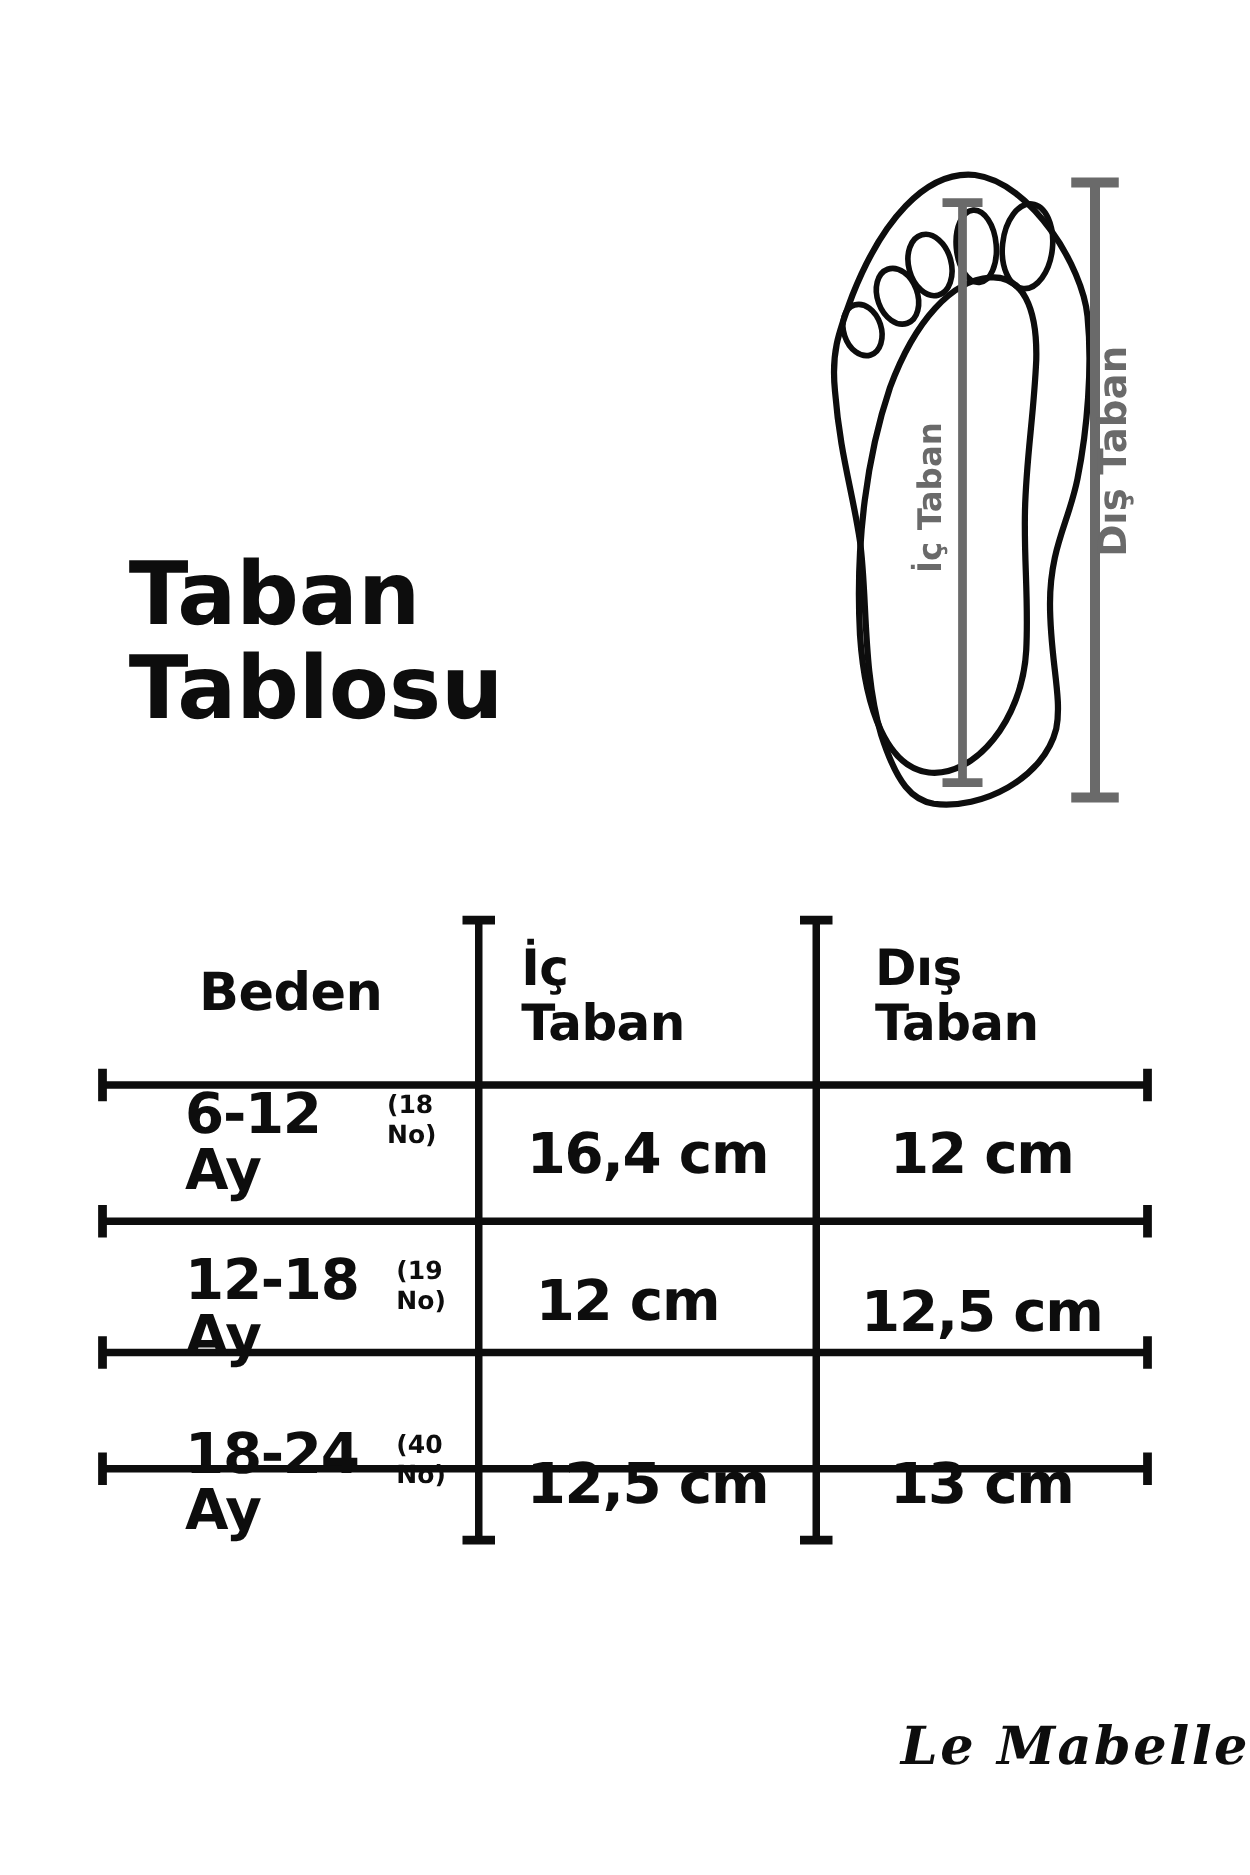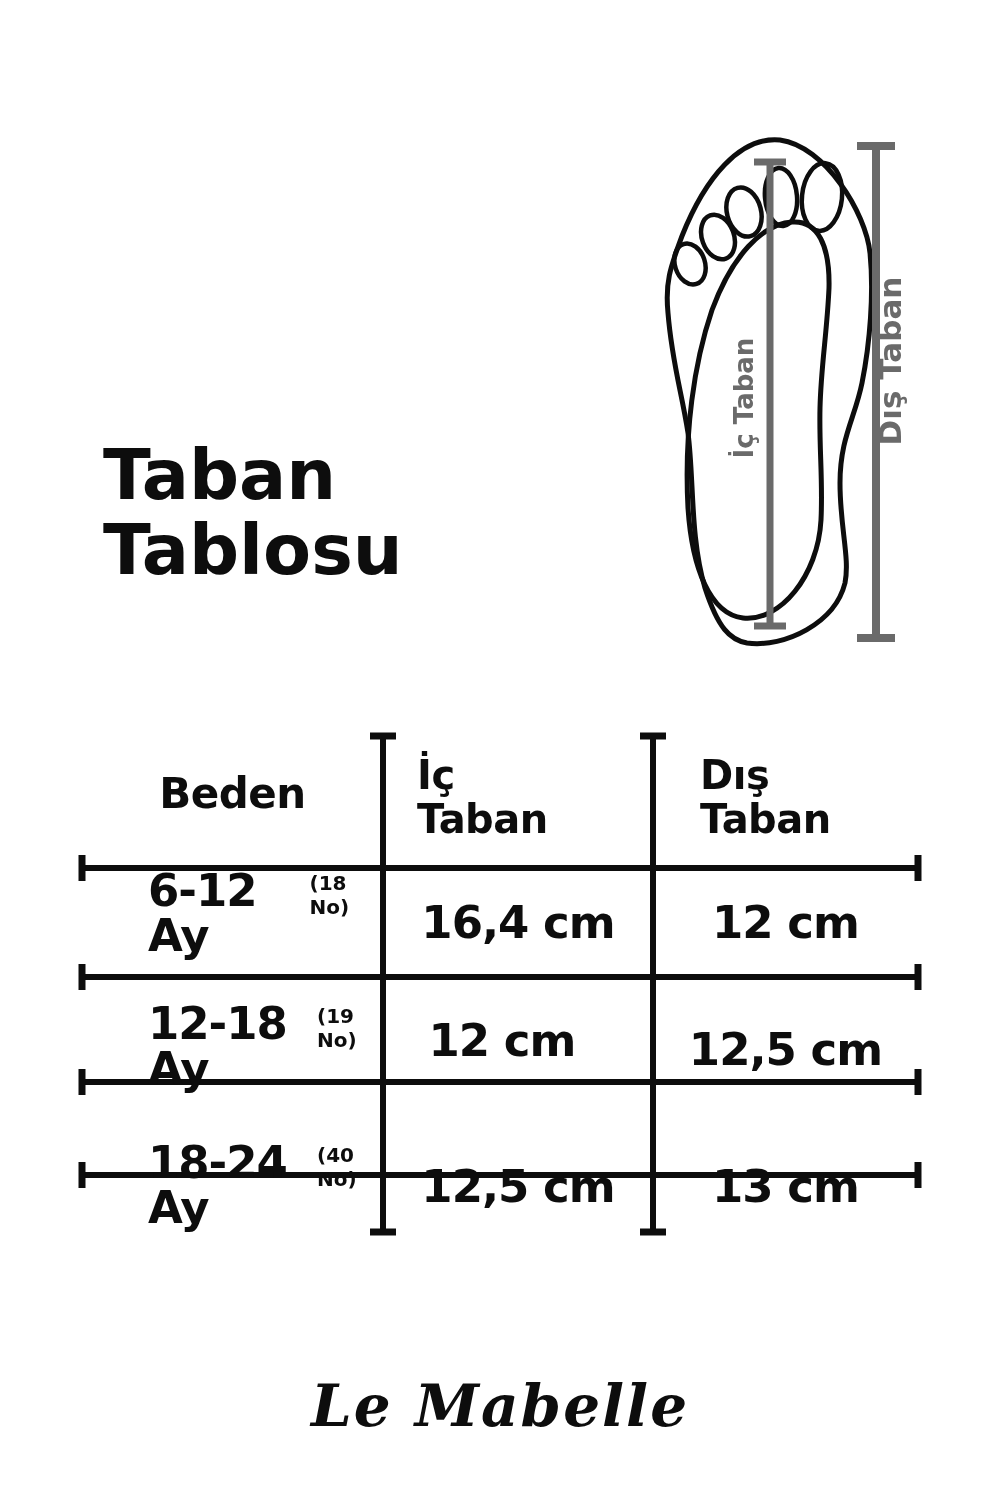--- a/index.html
+++ b/index.html
@@ -37,23 +37,23 @@
   .row1{top:868px;height:109px;}
   .row2{top:1001px;height:105px;}
   .row3{top:1140px;height:93px;}
   .age{font-size:45px;font-weight:800;letter-spacing:-1px;line-height:1;}
   .no{font-size:20px;font-weight:800;letter-spacing:0;margin-top:3px;}
   .val{font-size:45px;font-weight:800;letter-spacing:-1px;line-height:1;}
   .nudge-r2-ic{transform:translate(-16px,-13px);}
   .nudge-r2-dis{transform:translateY(-4px);}
 
   .brand{
-    left:0;right:0;top:1372px;text-align:center;
+    left:0;right:0;top:1372px;text-align:right;
     font-family:"DejaVu Serif","Liberation Serif",serif;
-    font-style:italic;font-weight:700;font-size:58px;letter-spacing:2px;
+    font-style:italic;font-weight:700;font-size:42px;letter-spacing:2px;
   }
 
   .foot-label{
     font-family:"DejaVu Sans","Liberation Sans",sans-serif;
     font-weight:800;fill:var(--measure);
   }
   .ink-stroke{stroke:var(--ink);}
   .measure-stroke{stroke:var(--measure);}
 </style>
 </head>

